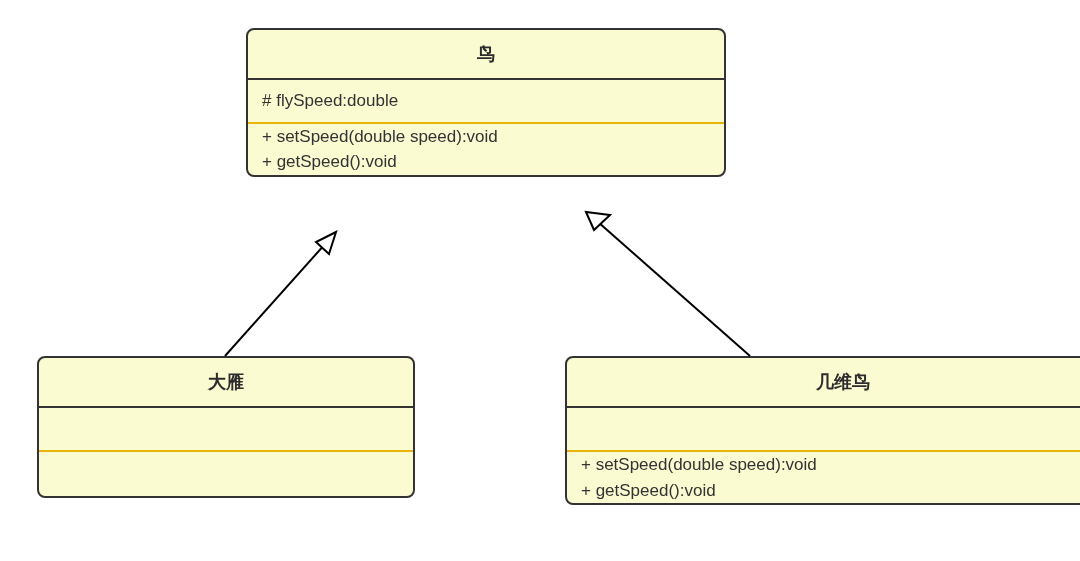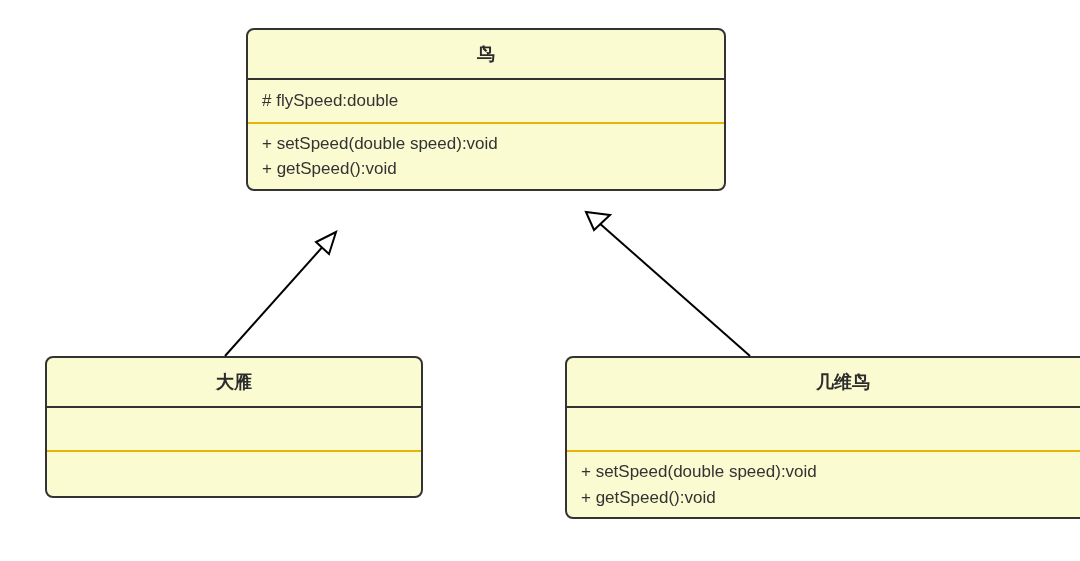--- a/index.html
+++ b/index.html
@@ -26,21 +26,21 @@
       color: #2c2c2c;
     }
     .uml-attrs {
       border-bottom: 2px solid #eab308;
       padding: 8px 14px;
       min-height: 38px;
       font-size: 17px;
       color: #333;
     }
     .uml-methods {
-      padding: 7px 14px;
+      padding: 0 14px;
       min-height: 38px;
       font-size: 17px;
       color: #333;
     }
     .uml-attrs.empty, .uml-methods.empty {
       min-height: 44px;
     }
     .uml-line { line-height: 1.5; white-space: nowrap; }
     svg.connectors {
       position: absolute;
@@ -56,21 +56,21 @@
   <div class="uml-title">鸟</div>
   <div class="uml-attrs">
     <div class="uml-line"># flySpeed:double</div>
   </div>
   <div class="uml-methods">
     <div class="uml-line">+ setSpeed(double speed):void</div>
     <div class="uml-line">+ getSpeed():void</div>
   </div>
 </div>
 
-<div class="uml-class" style="left:37px; top:356px; width:378px;margin-left:8px;">
+<div class="uml-class" style="left:37px; top:356px; width:378px;">
   <div class="uml-title">大雁</div>
   <div class="uml-attrs empty"></div>
   <div class="uml-methods empty"></div>
 </div>
 
 <div class="uml-class" style="left:565px; top:356px; width:556px;">
   <div class="uml-title">几维鸟</div>
   <div class="uml-attrs empty"></div>
   <div class="uml-methods">
     <div class="uml-line">+ setSpeed(double speed):void</div>

